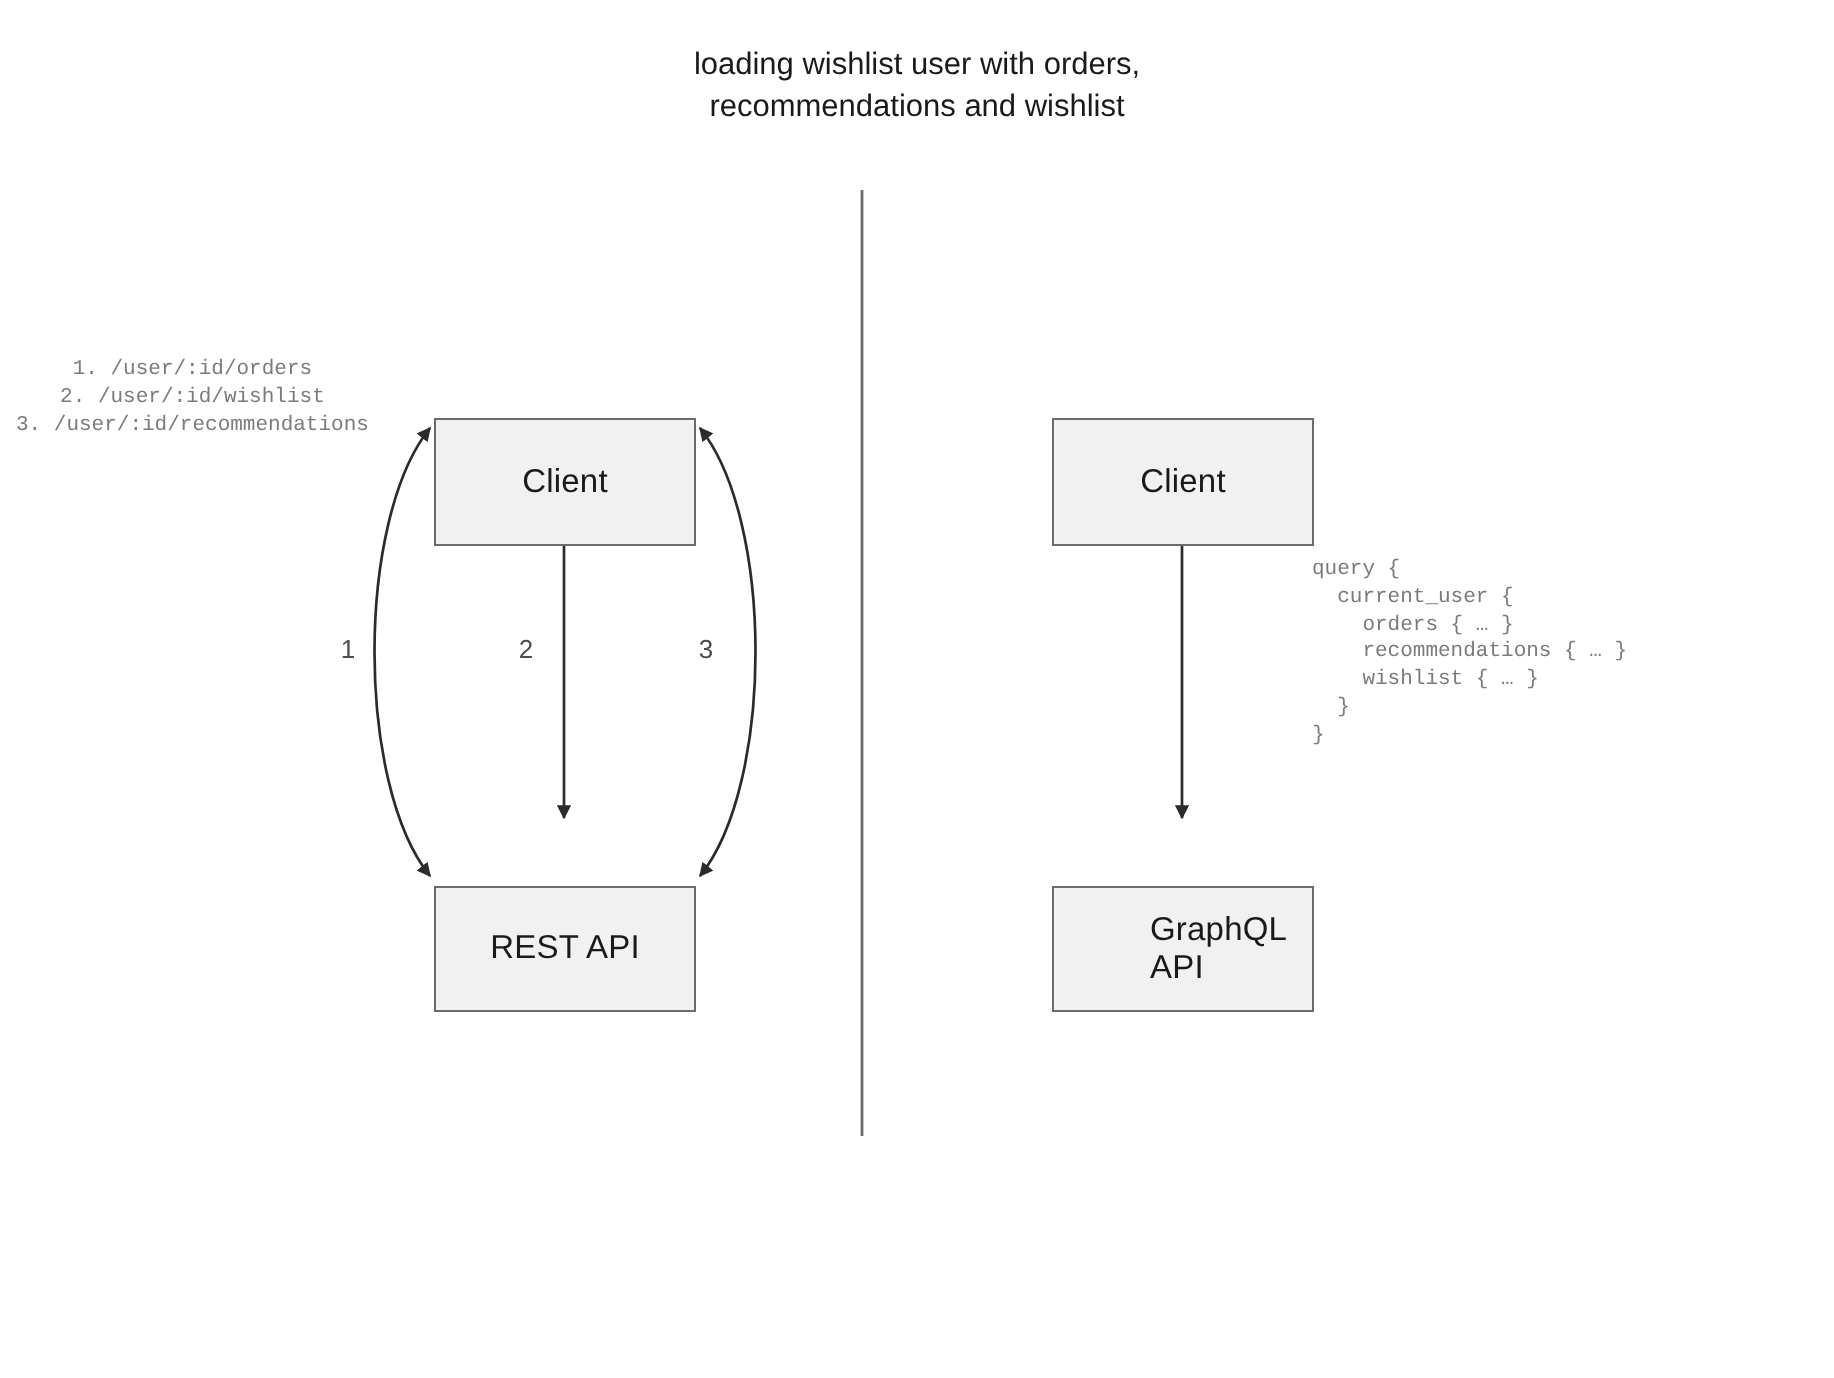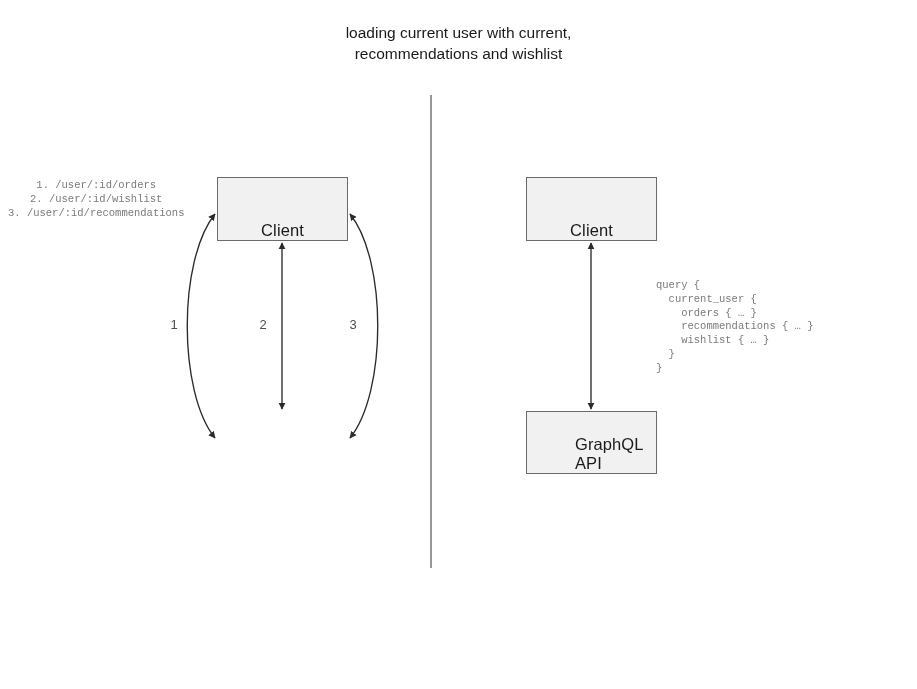--- a/index.html
+++ b/index.html
@@ -38,25 +38,26 @@
     width: 917px;
     height: 689px;
   }
   
   .node {
     position: absolute;
     box-sizing: border-box;
     background: #f1f1f1;
     border: 1.3px solid #6b6b6b;
     display: flex;
-    align-items: flex-end;
+    align-items: center;
     justify-content: center;
     font-size: 16.5px;
     color: #1a1a1a;
     letter-spacing: 0.1px;
+    margin-top: 32px;
   }
   #node-rest-client  { left: 217px; top: 177px; width: 131px; height: 64px; }
   #node-rest-api     { left: 217px; top: 411px; width: 131px; height: 63px; }
   #node-gql-client   { left: 526px; top: 177px; width: 131px; height: 64px; }
   #node-gql-api      { left: 526px; top: 411px; width: 131px; height: 63px; padding-left: 48px; }
 
   
   .edge-label {
     position: absolute;
     font-size: 13px;
@@ -78,21 +79,21 @@
     white-space: pre;
   }
   #rest-endpoint-list { left: 8px;   top: 179px; text-align: center; }
   #graphql-query      { left: 656px; top: 279px; }
 </style>
 </head>
 <body>
 
 <div id="canvas">
 
-  <div id="diagram-title">loading current user with current,
+  <div id="diagram-title">loading wishlist user with orders,
 recommendations and wishlist</div>
 
   <svg id="connectors" viewBox="0 0 917 689">
     <defs>
       <marker id="arrowEnd" viewBox="0 0 10 10" refX="9" refY="5" markerWidth="5.2" markerHeight="5.2" orient="auto-start-reverse">
         <path d="M 0 0 L 10 5 L 0 10 z" fill="#2b2b2b"></path>
       </marker>
     </defs>
 
     <line x1="431" y1="95" x2="431" y2="568" stroke="#6b6b6b" stroke-width="1.4"></line>
@@ -103,20 +104,23 @@
 
     <path d="M 350 214 C 387 260 387 392 350 438" fill="none" stroke="#2b2b2b" stroke-width="1.35" marker-start="url(#arrowEnd)" marker-end="url(#arrowEnd)"></path>
 
     <line x1="591" y1="243" x2="591" y2="409" stroke="#2b2b2b" stroke-width="1.35" marker-start="url(#arrowEnd)" marker-end="url(#arrowEnd)"></line>
   </svg>
 
   <div class="node" id="node-rest-client">
     <span>Client</span>
   </div>
 
+  <div class="node" id="node-rest-api">
+    <span>REST API</span>
+  </div>
 
   <div class="edge-label" id="edge-label-1">1</div>
   <div class="edge-label" id="edge-label-2">2</div>
   <div class="edge-label" id="edge-label-3">3</div>
 
   <div class="code-block" id="rest-endpoint-list">1. /user/:id/orders
 2. /user/:id/wishlist
 3. /user/:id/recommendations</div>
 
   <div class="node" id="node-gql-client">

